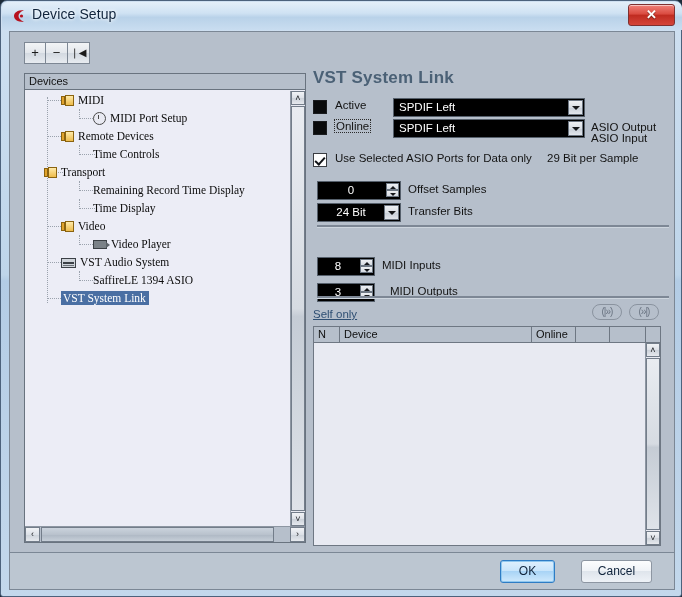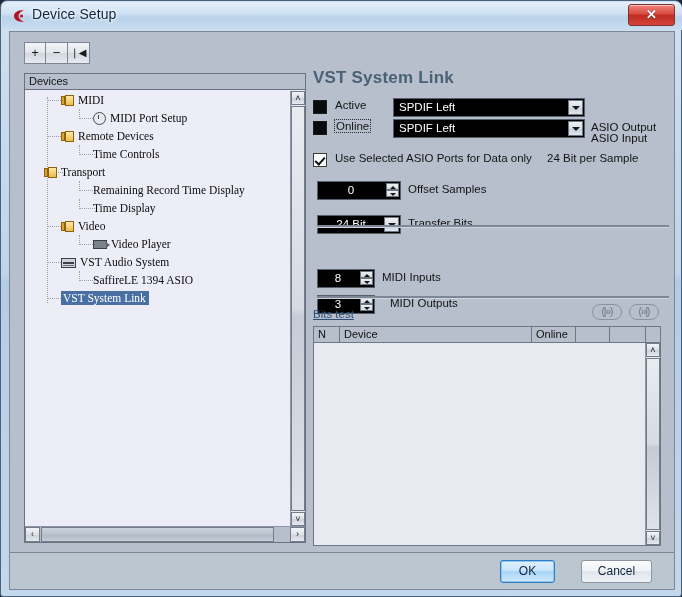--- a/index.html
+++ b/index.html
@@ -422,35 +422,35 @@
         <div class="combo" style="left:80px;top:0;width:192px;">
           <div class="val">SPDIF Left</div>
           <div class="arw"></div>
         </div>
         <div class="side-label" style="left:278px;top:2px;">ASIO Output</div>
       </div>
 
       <div class="row" style="margin-top:12px;">
         <div class="cbox checked"></div>
         <div class="cbox-label">Use Selected ASIO Ports for Data only</div>
-        <div class="side-label" style="left:234px;top:1px;">24 Bit per Sample</div>
+        <div class="side-label" style="left:234px;top:1px;">29 Bit per Sample</div>
       </div>
 
       <div class="row" style="margin-top:10px;">
         <div class="spin" style="left:4px;top:0;width:84px;">
           <div class="val">0</div>
           <div class="btns">
             <div class="up"></div>
             <div class="dn"></div>
           </div>
         </div>
         <div class="side-label" style="left:95px;top:2px;">Offset Samples</div>
       </div>
 
-      <div class="row" style="margin-top:14px;">
+      <div class="row" style="margin-top:2px;">
         <div class="combo" style="left:4px;top:0;width:84px;">
           <div class="val center" style="left:-8px;">24 Bit</div>
           <div class="arw"></div>
         </div>
         <div class="side-label" style="left:95px;top:2px;">Transfer Bits</div>
       </div>
 
       <div class="divider" style="left:4px;top:157px;width:352px;"></div>
 
       <div class="row" style="margin-top:34px;">
@@ -470,21 +470,21 @@
           <div class="btns">
             <div class="up"></div>
             <div class="dn"></div>
           </div>
         </div>
         <div class="side-label" style="left:69px;top:2px;margin-left:8px;">MIDI Outputs</div>
       </div>
 
       <div class="divider" style="left:4px;top:228px;width:352px;"></div>
 
-      <div id="selftest">Bits test</div>
+      <div id="selftest">Self only</div>
       <div class="oval-btn" style="left:279px;">(|››)</div>
       <div class="oval-btn" style="left:316px;">(››|)</div>
 
       <div id="devtable">
         <div id="devtable-head">
           <div class="thcell" style="left:0;width:26px;">N</div>
           <div class="thcell" style="left:26px;width:192px;">Device</div>
           <div class="thcell" style="left:218px;width:44px;">Online</div>
           <div class="thcell" style="left:262px;width:34px;"></div>
           <div class="thcell" style="left:296px;width:36px;"></div>

